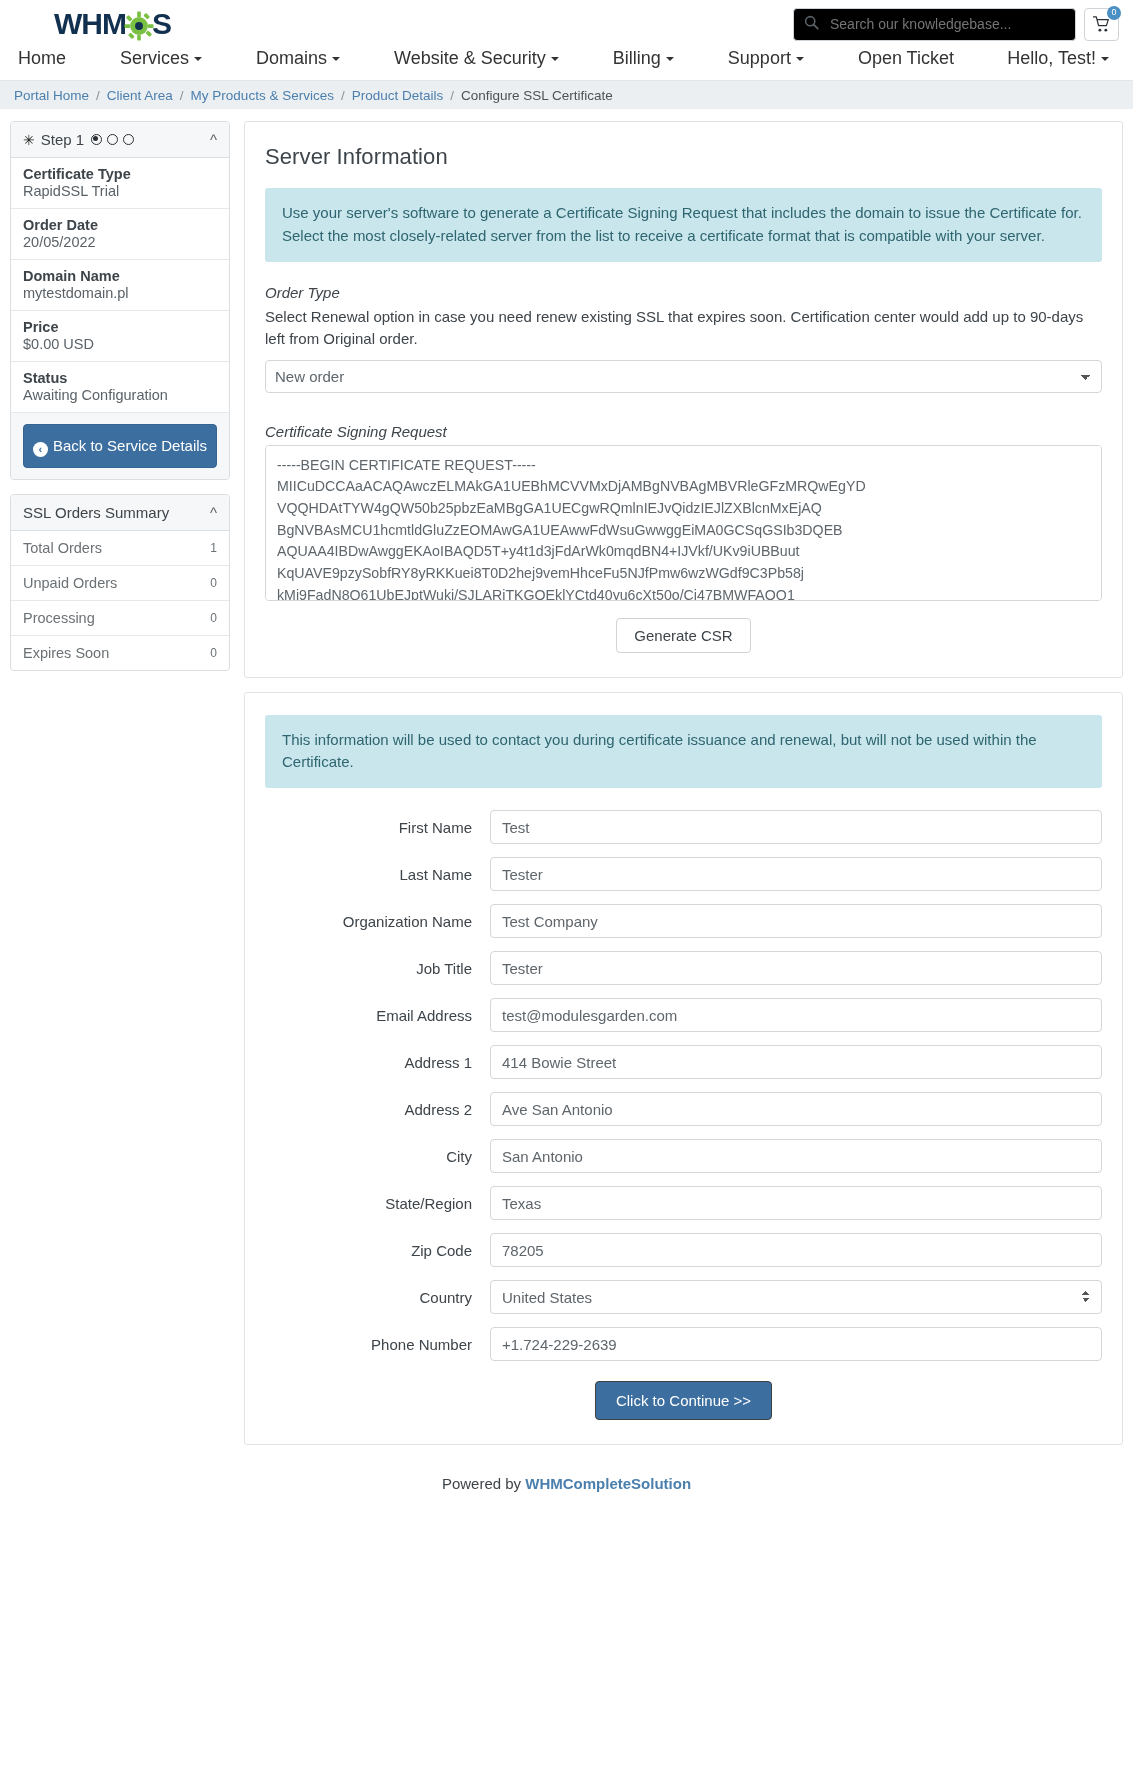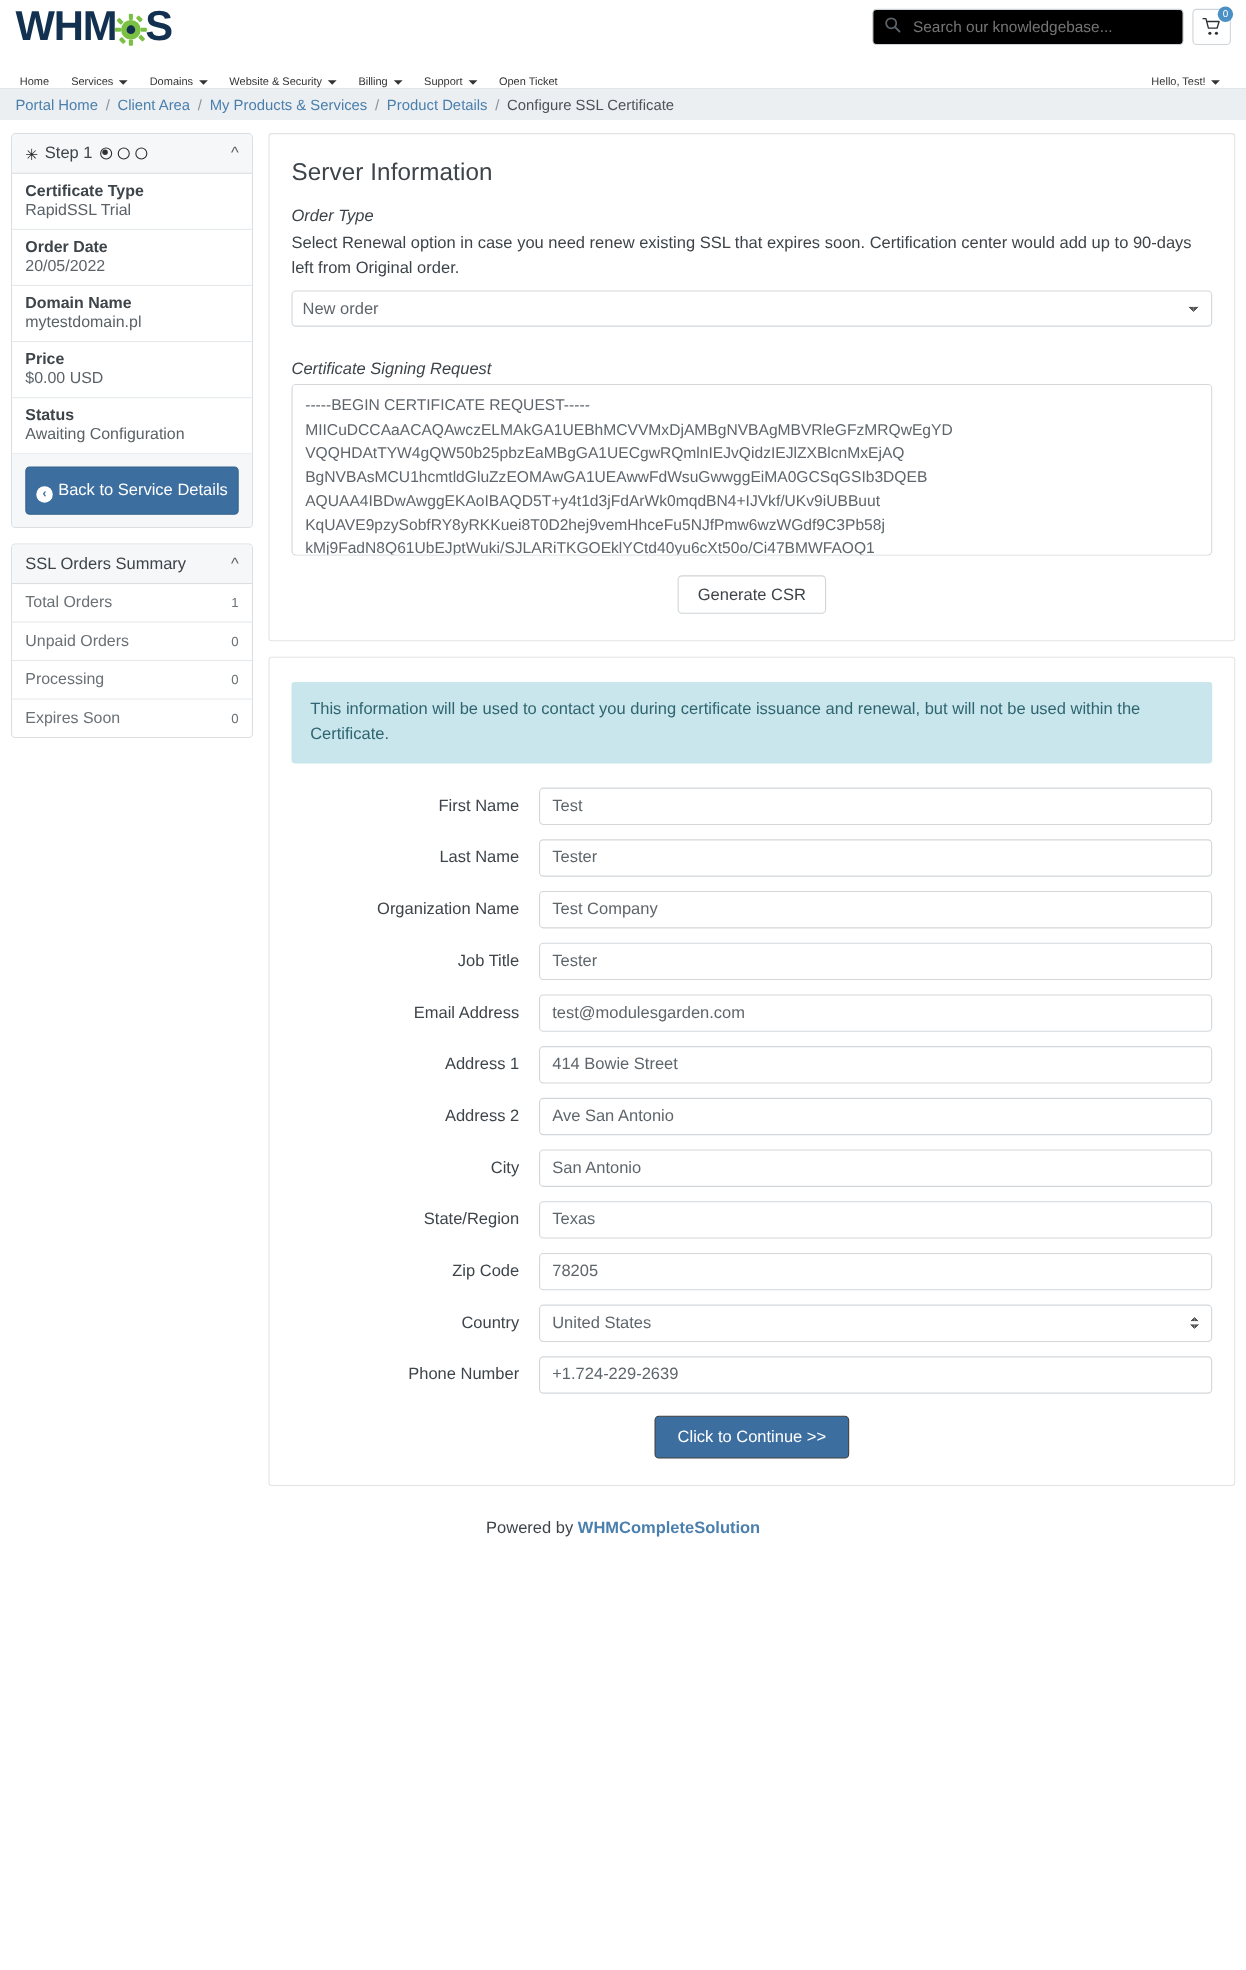--- a/index.html
+++ b/index.html
@@ -15,28 +15,29 @@
 
   
   .header {
     height:48px;
     display:flex;
     align-items:center;
     padding:0 14px;
     position:relative;
   }
   .logo {
-    font-size:38px;
+    font-size:30px;
     font-weight:bold;
     letter-spacing:-1px;
     color:#12304f;
     line-height:1;
     display:flex;
     align-items:center;
     font-family:"Liberation Sans", sans-serif;
+    margin-left:40px;
   }
   .logo .gear {
     display:inline-block;
     width:30px; height:30px;
     margin:0 -2px;
     position:relative;
     top:2px;
   }
   .header-right {
     margin-left:auto;
@@ -80,24 +81,25 @@
     border-radius:50%;
     width:14px; height:14px;
     display:flex; align-items:center; justify-content:center;
     line-height:1;
   }
 
   
   .navbar {
     height:33px;
     display:flex;
-    align-items:flex-end;
+    align-items:flex-start;
     padding:0 14px;
     border-bottom:1px solid #e3e6e8;
-    font-size:10px;
+    font-size:18px;
+    gap:34px;
   }
   .navitem {
     padding:0 10px;
     color:#333;
     white-space:nowrap;
     display:flex;
     align-items:center;
     gap:5px;
   }
   .navitem:first-child { padding-left:4px; }
@@ -532,20 +534,21 @@
         <span>Expires Soon</span>
         <span class="sum-val">0</span>
       </div>
     </div>
   </div>
 
   <div class="content">
 
     <div class="card">
       <h2 class="card-title">Server Information</h2>
+      <div class="alert-info">Use your server's software to generate a Certificate Signing Request that includes the domain to issue the Certificate for. Select the most closely-related server from the list to receive a certificate format that is compatible with your server.</div>
 
       <div class="fieldlabel">Order Type</div>
       <div class="helptext">Select Renewal option in case you need renew existing SSL that expires soon. Certification center would add up to 90-days left from Original order.</div>
       <select class="form-select">
         <option>New order</option>
       </select>
 
       <div class="block-gap"></div>
 
       <div class="fieldlabel">Certificate Signing Request</div>

